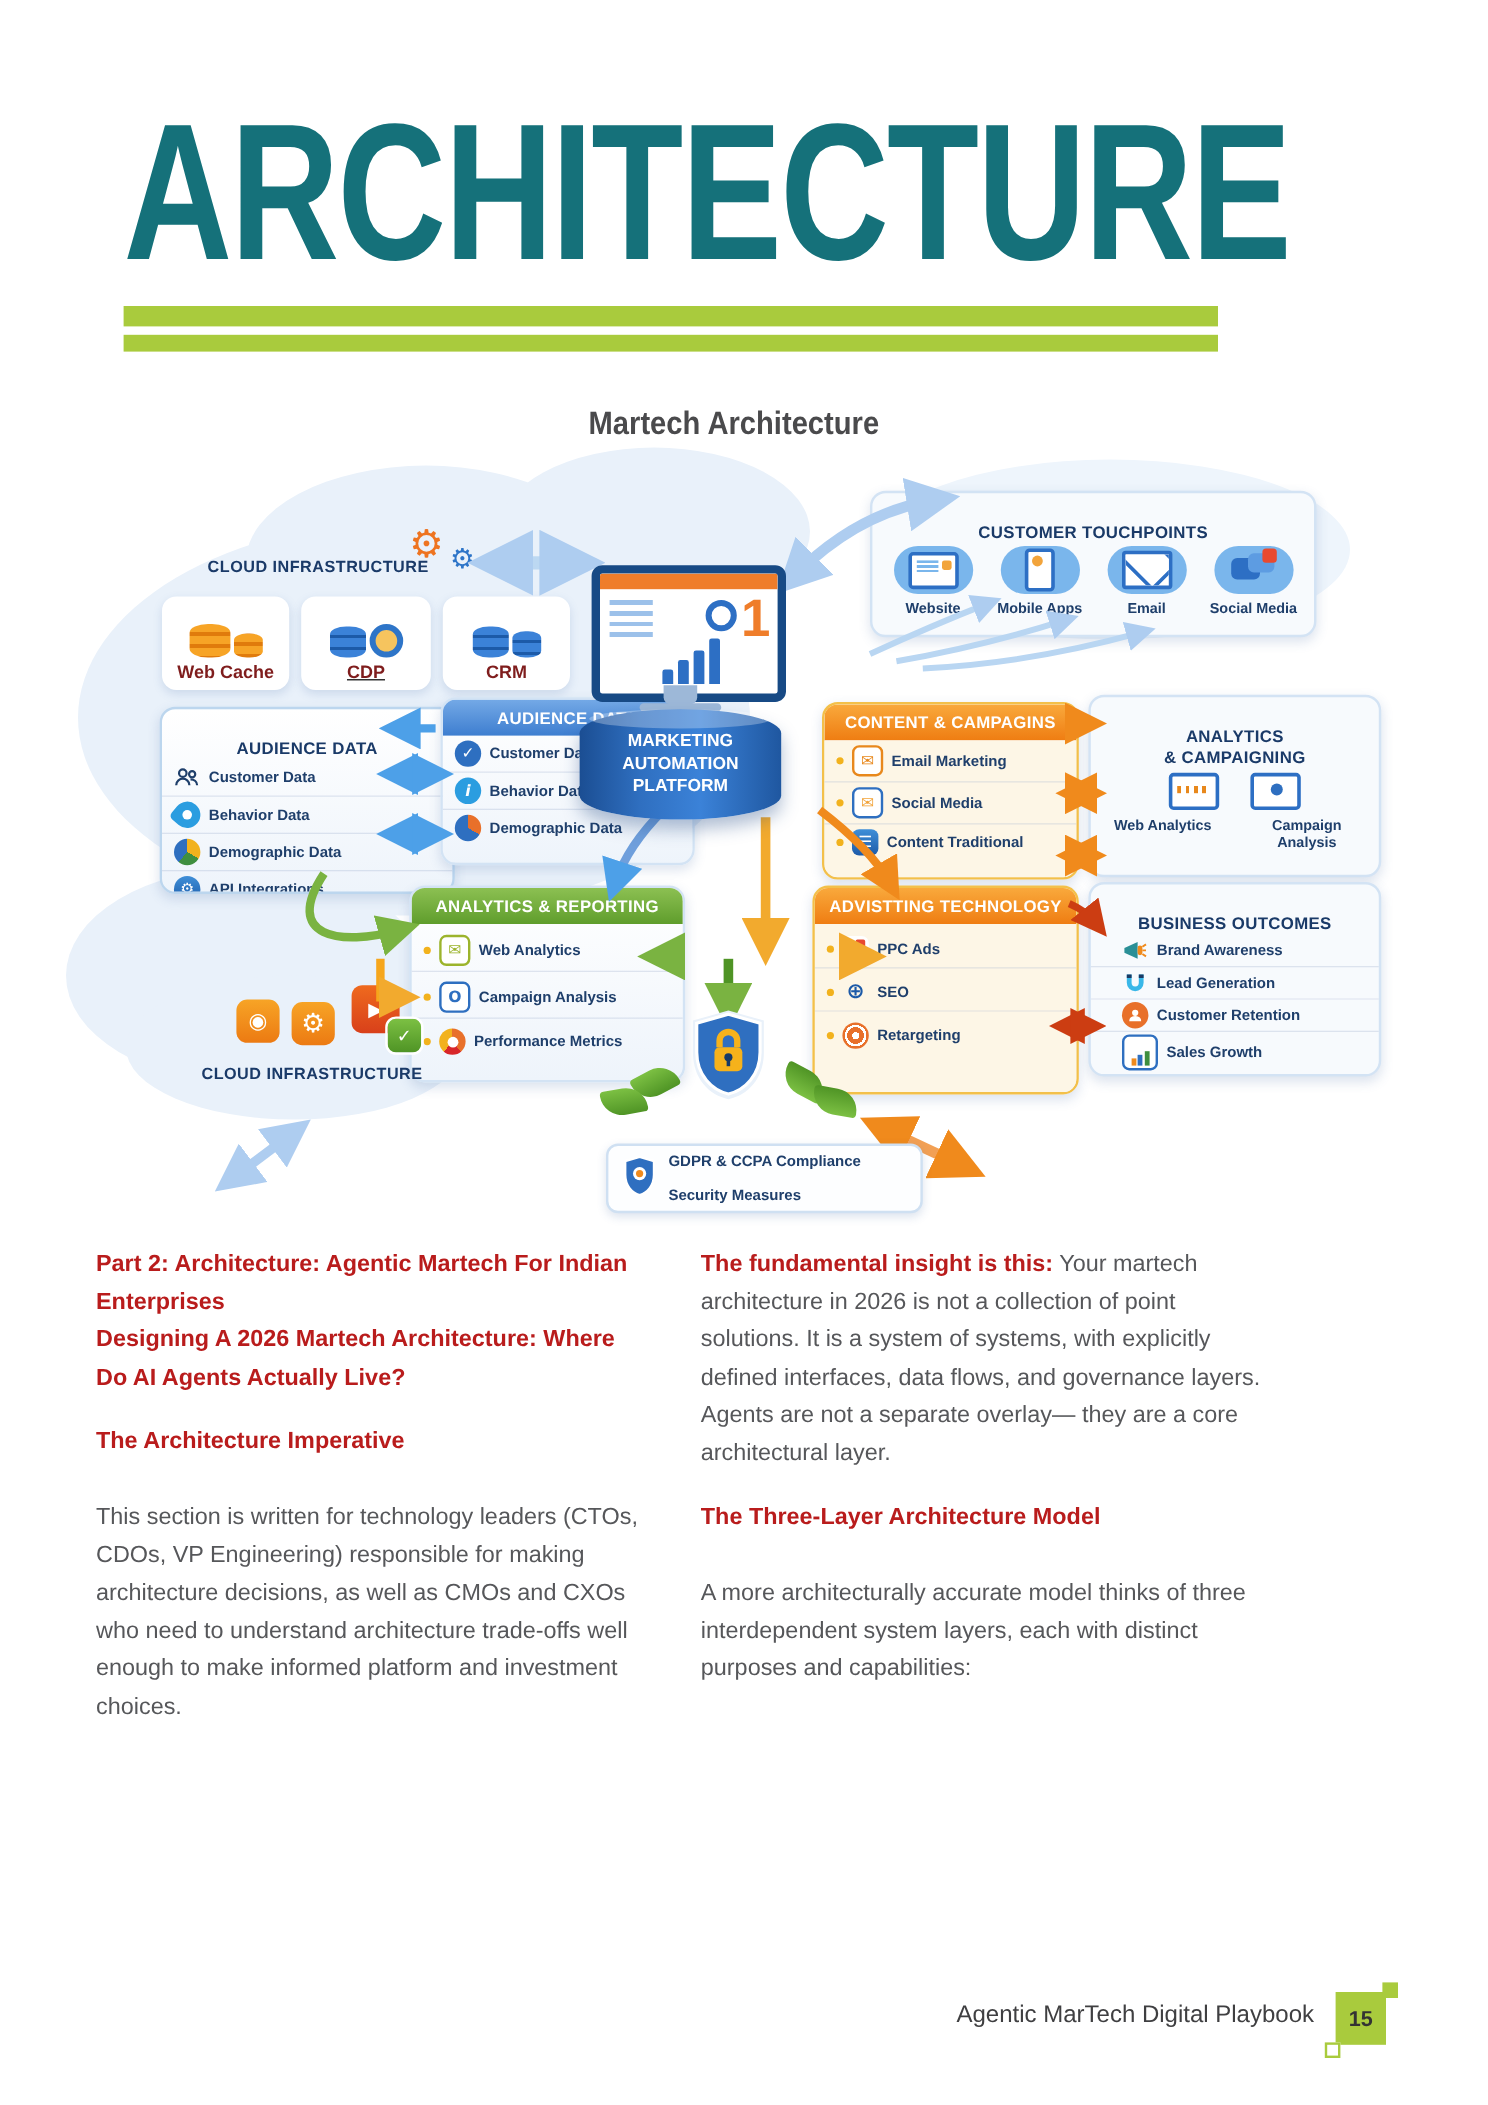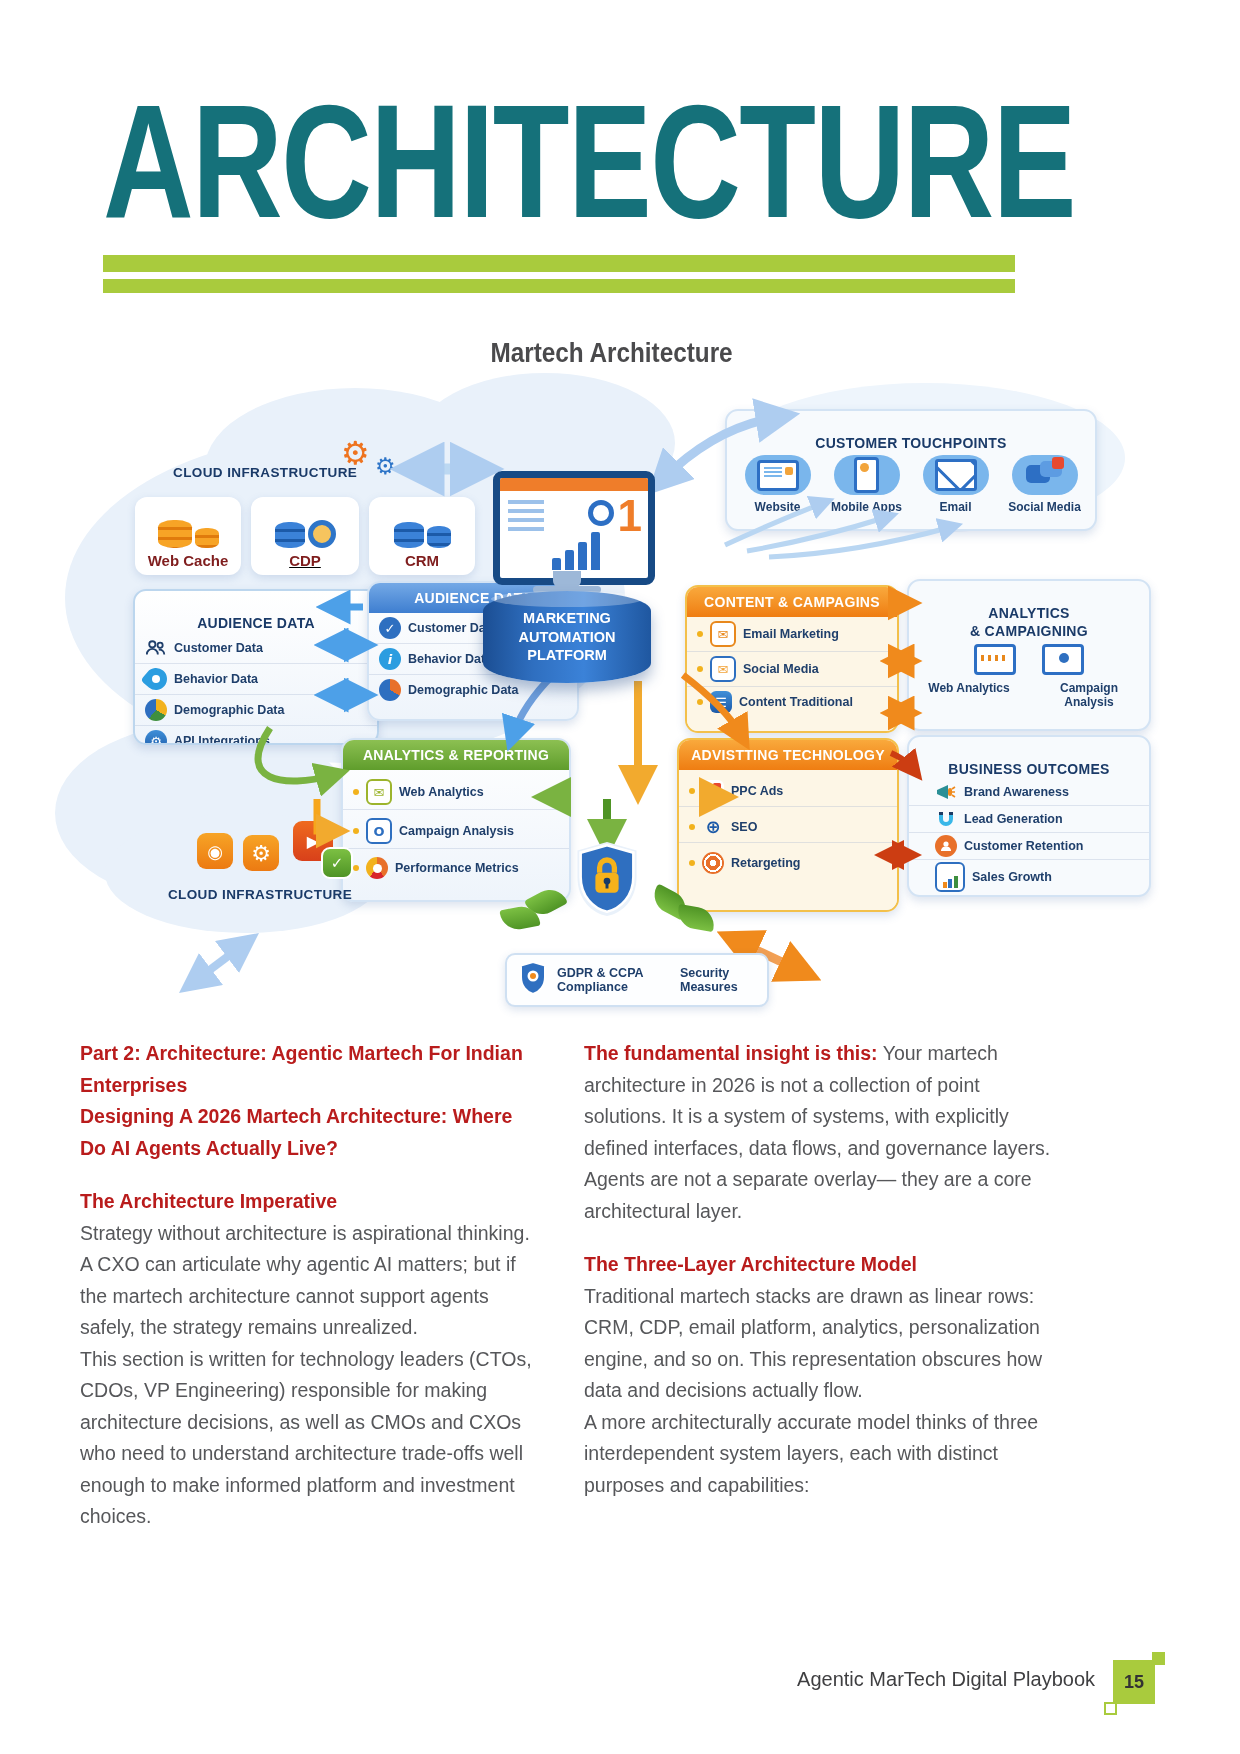--- a/index.html
+++ b/index.html
@@ -91,21 +91,21 @@
 
   
   .ribbon{position:absolute;z-index:6;height:32px;background:linear-gradient(#f6881f,#e4590a);color:#fff;
      font-weight:800;font-size:15px;display:flex;align-items:center;justify-content:center;border-radius:4px;
      letter-spacing:.4px;box-shadow:0 3px 6px rgba(160,60,0,.3);}
   .ribbon::before,.ribbon::after{content:"";position:absolute;top:7px;width:46px;height:30px;background:#c8570e;z-index:-1;border-radius:4px;}
   .ribbon::before{left:-28px;transform:skewY(-10deg);}
   .ribbon::after{right:-28px;transform:skewY(10deg);}
   .privacy-box{position:absolute;z-index:6;background:#fdfeff;border:2px solid #cfe0f2;border-radius:10px;
      display:flex;align-items:center;gap:10px;padding:6px 12px;box-shadow:0 3px 8px rgba(60,100,160,.18);}
-  .privacy-lines{display:flex;gap:14px;font-size:12.5px;font-weight:700;color:#1f3f6b;}
+  .privacy-lines{display:flex;flex-direction:column;gap:14px;font-size:12.5px;font-weight:700;color:#1f3f6b;}
   .leaf{position:absolute;z-index:5;width:38px;height:22px;background:linear-gradient(#7cc043,#4f9425);
      border-radius:4px 22px 4px 22px;}
   .shield-wrap{position:absolute;z-index:5;}
 
   
   .app-ic{position:absolute;z-index:2;display:flex;align-items:center;justify-content:center;
      border-radius:9px;color:#fff;font-family:"DejaVu Sans",sans-serif;}
 
   .arrows{position:absolute;left:0;top:0;z-index:3;pointer-events:none;}
 
@@ -493,31 +493,31 @@
   </div>
 
   <div class="columns">
     <div class="col col-left">
       <p class="para">
         <b>Part 2: Architecture: Agentic Martech For Indian Enterprises</b><br>
         <b>Designing A 2026 Martech Architecture: Where Do AI Agents Actually Live?</b>
       </p>
       <p class="para">
         <b>The Architecture Imperative</b><br>
-        <span>Strategy without architecture is aspirational thinking. A CXO can articulate why agentic AI matters; but if the martech architecture cannot support agents safely, the strategy remains unrealized.</span><br>
+        <br>
         <span>This section is written for technology leaders (CTOs, CDOs, VP Engineering) responsible for making architecture decisions, as well as CMOs and CXOs who need to understand architecture trade-offs well enough to make informed platform and investment choices.</span>
       </p>
     </div>
     <div class="col col-right">
       <p class="para">
         <b>The fundamental insight is this:</b><span> Your martech architecture in 2026 is not a collection of point solutions. It is a system of systems, with explicitly defined interfaces, data flows, and governance layers. Agents are not a separate overlay— they are a core architectural layer.</span>
       </p>
       <p class="para">
         <b>The Three-Layer Architecture Model</b><br>
-        <span>Traditional martech stacks are drawn as linear rows: CRM, CDP, email platform, analytics, personalization engine, and so on. This representation obscures how data and decisions actually flow.</span><br>
+        <br>
         <span>A more architecturally accurate model thinks of three interdependent system layers, each with distinct purposes and capabilities:</span>
       </p>
     </div>
   </div>
 
   <div class="footer-text">Agentic MarTech Digital Playbook</div>
   <div class="page-badge">15</div>
   <div class="badge-sq1"></div>
   <div class="badge-sq2"></div>
 

